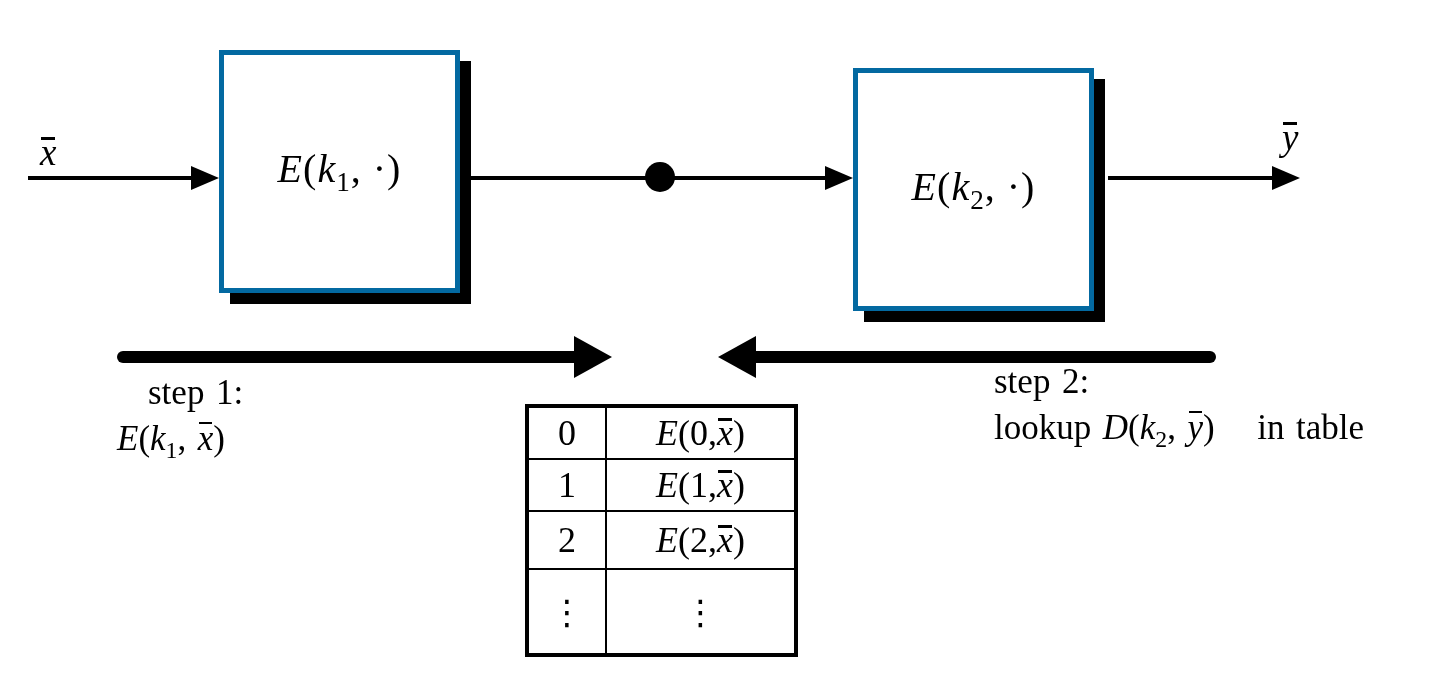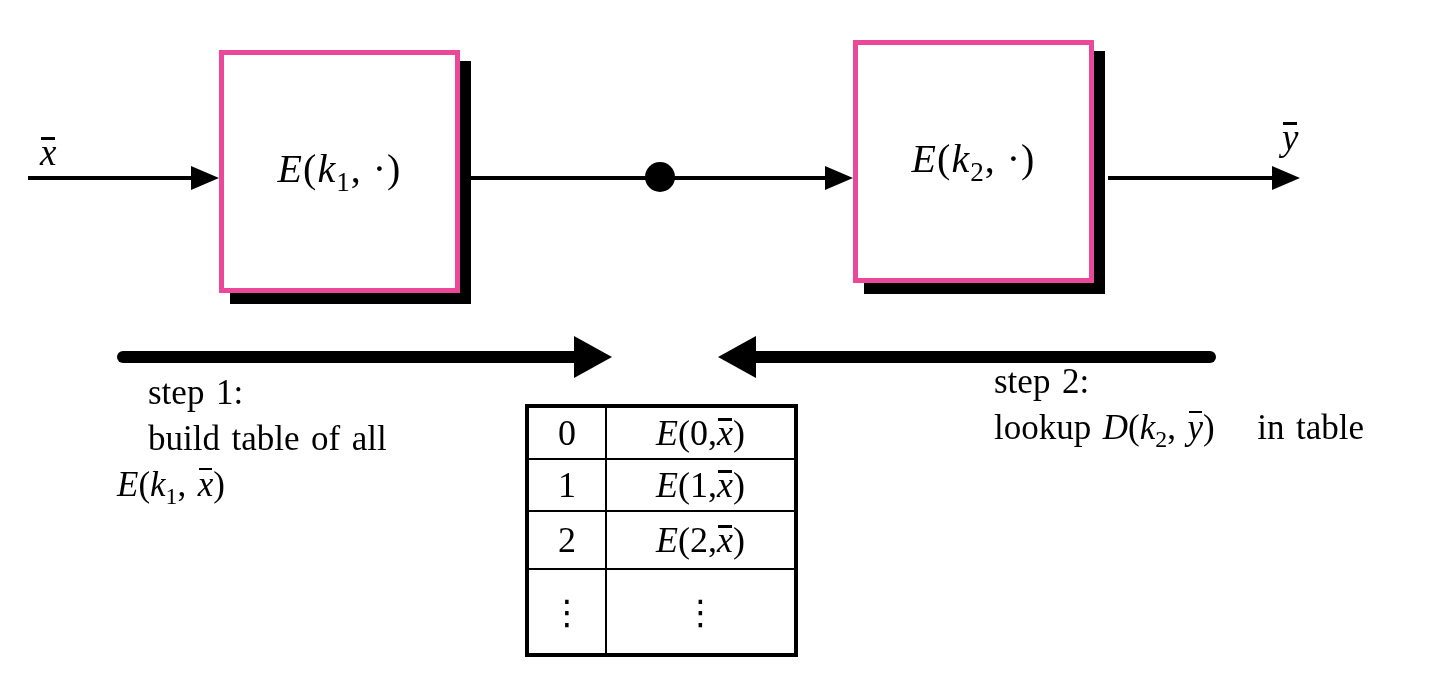--- a/index.html
+++ b/index.html
@@ -27,21 +27,21 @@
     border-left: 28px solid #000000;
     border-top: 12px solid transparent;
     border-bottom: 12px solid transparent;
   }
   
   .ebox {
     position: absolute;
     width: 241px;
     height: 243px;
     background: #ffffff;
-    border: 5px solid #ec4899;
+    border: 5px solid #0369a1;
     box-shadow: 11px 11px 0 0 #000000;
     display: flex;
     align-items: center;
     justify-content: center;
   }
   .boxlabel {
     font-size: 40px;
     white-space: nowrap;
     letter-spacing: 1px;
   }
@@ -148,37 +148,36 @@
   <div class="tri-r" style="left:191px; top:166px;"></div>
 
   <div class="ebox" style="left:219px; top:50px;">
     <div class="boxlabel"><i>E</i>(<i>k</i><sub>1</sub>, ·)</div>
   </div>
 
   <div class="hline" style="left:470px; top:176px; width:355px;"></div>
   <div class="dot" style="left:645px; top:162px;"></div>
   <div class="tri-r" style="left:825px; top:166px;"></div>
 
-  <div class="ebox" style="left:853px; top:40px;">
+  <div class="ebox" style="left:853px; top:68px;">
     <div class="boxlabel"><i>E</i>(<i>k</i><sub>2</sub>, ·)</div>
   </div>
 
   <div class="hline" style="left:1108px; top:176px; width:164px;"></div>
   <div class="tri-r" style="left:1272px; top:166px;"></div>
   <div class="mlabel" style="left:1282px; top:116px;"><span class="bar"><i>y</i></span></div>
 
   <div class="thick-shaft" style="left:117px; top:351px; width:462px; border-radius:6px 0 0 6px;"></div>
   <div class="thick-head-r" style="left:574px; top:336px;"></div>
 
   <div class="thick-head-l" style="left:718px; top:336px;"></div>
   <div class="thick-shaft" style="left:752px; top:351px; width:464px; border-radius:0 6px 6px 0;"></div>
 
   <div class="steptext" style="left:117px; top:370px;">
     <div class="step-line"><span class="rm">step 1:</span></div>
-    <div class="step-line"><span class="rm">build table of all</span></div>
     <div class="step-line"><span class="math"><i>E</i>(<i>k</i><sub>1</sub>, <span class="bar"><i>x</i></span>)</span></div>
   </div>
 
   <div class="steptext" style="left:963px; top:359px;">
     <div class="step-line"><span class="rm">step 2:</span></div>
     <div class="step-line"><span class="rm">lookup </span><span class="math"><i>D</i>(<i>k</i><sub>2</sub>, <span class="bar"><i>y</i></span>)</span><span class="rm"> in table</span></div>
   </div>
 
   <div class="ltable">
     <div class="trow" style="height:52px;">

